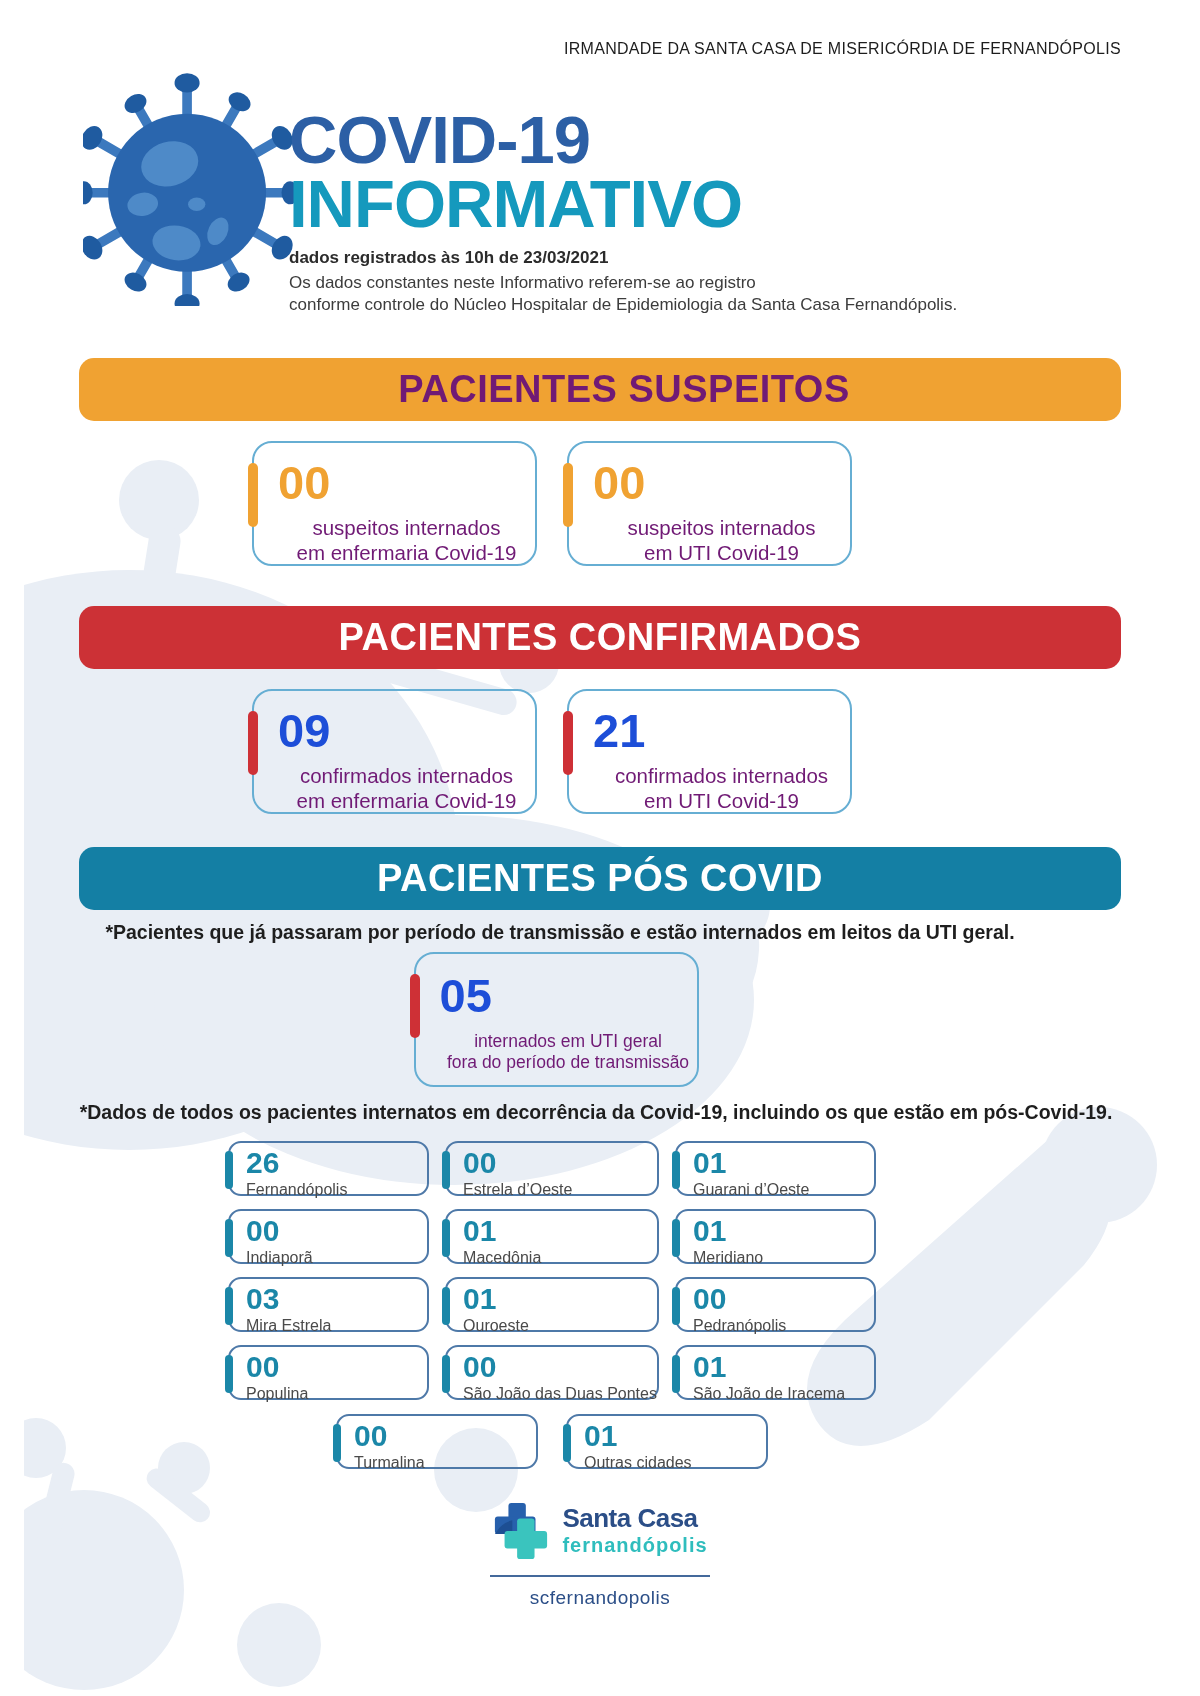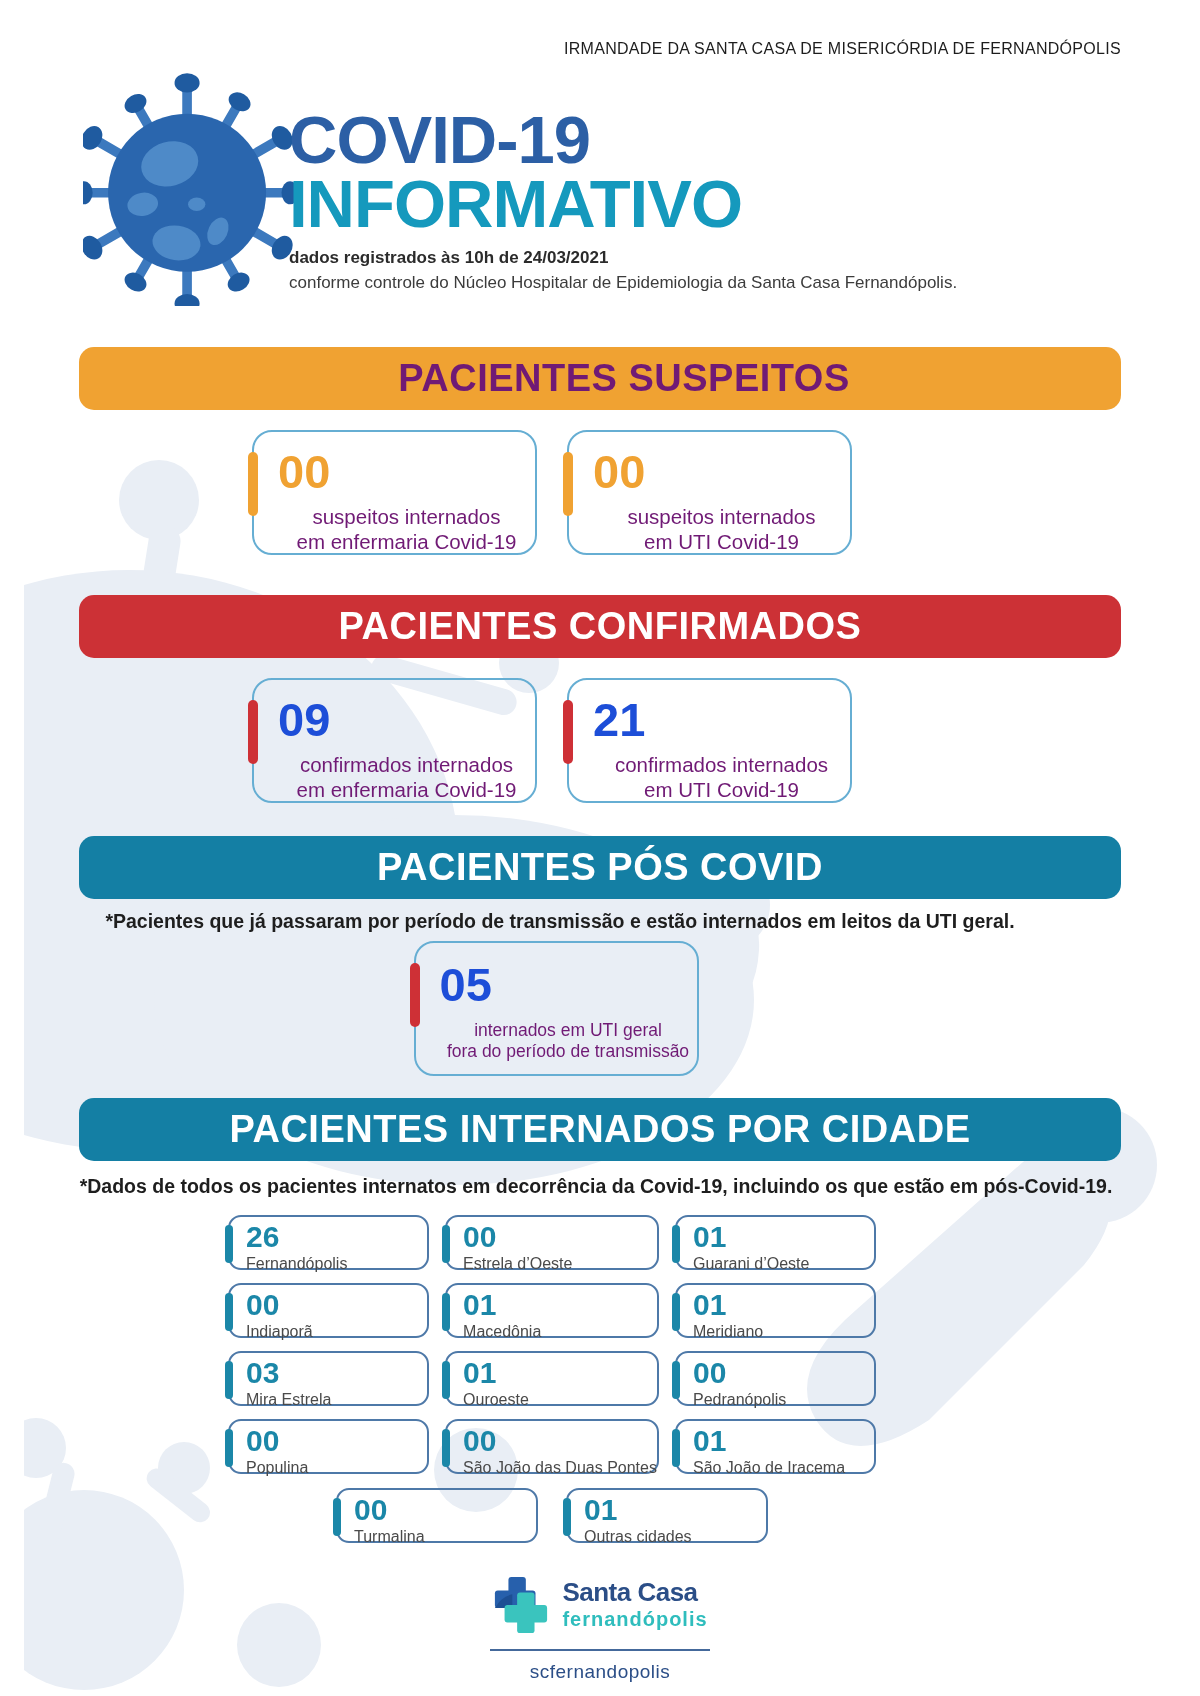--- a/index.html
+++ b/index.html
@@ -153,22 +153,23 @@
             <ellipse cx="62" cy="140" rx="16" ry="12" fill="#4e8ac8" transform="rotate(-10 62 140)"></ellipse>
             <ellipse cx="97" cy="180" rx="25" ry="18" fill="#4e8ac8" transform="rotate(8 97 180)"></ellipse>
             <ellipse cx="140" cy="168" rx="10" ry="15" fill="#4e8ac8" transform="rotate(25 140 168)"></ellipse>
             <ellipse cx="118" cy="140" rx="9" ry="7" fill="#4e8ac8"></ellipse>
           </g>
         </svg>
       </div>
       <div class="title-block">
         <div class="t1">COVID-19</div>
         <div class="t2">INFORMATIVO</div>
-        <div class="date-line">dados registrados às 10h de 24/03/2021</div>
+        <div class="date-line">dados registrados às 10h de 23/03/2021</div>
         <div class="desc-block">
+          <div class="desc-line">Os dados constantes neste Informativo referem-se ao registro</div>
           <div class="desc-line">conforme controle do Núcleo Hospitalar de Epidemiologia da Santa Casa Fernandópolis.</div>
         </div>
       </div>
     </div>
 
     <div class="banner banner-orange">PACIENTES SUSPEITOS</div>
     <div class="cards-row">
       <div class="stat-card c-orange">
         <span class="stat-bar"></span>
         <div class="stat-num">00</div>
@@ -213,21 +214,20 @@
       <div class="pos-card c-red">
         <span class="stat-bar"></span>
         <div class="stat-num">05</div>
         <div class="stat-label">
           <div>internados em UTI geral</div>
           <div>fora do período de transmissão</div>
         </div>
       </div>
     </div>
 
-    <div class="banner banner-teal mt-cid">PACIENTES INTERNADOS POR CIDADE</div>
     <div class="note note-wide">*Dados de todos os pacientes internatos em decorrência da Covid-19, incluindo os que estão em pós-Covid-19.</div>
 
     <div class="city-grid">
       <div class="city-card">
           <span class="city-bar"></span>
           <div class="city-num">26</div>
           <div class="city-name">Fernandópolis</div>
         </div>
       <div class="city-card">
           <span class="city-bar"></span>

